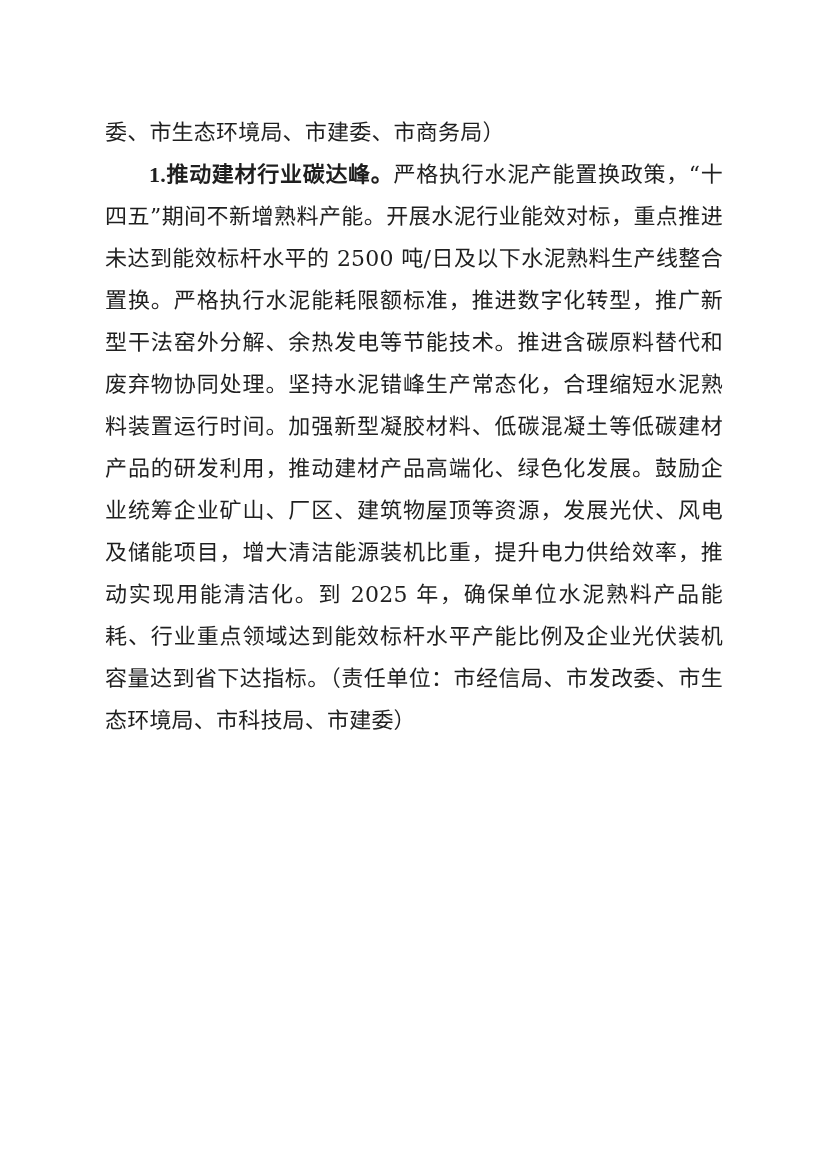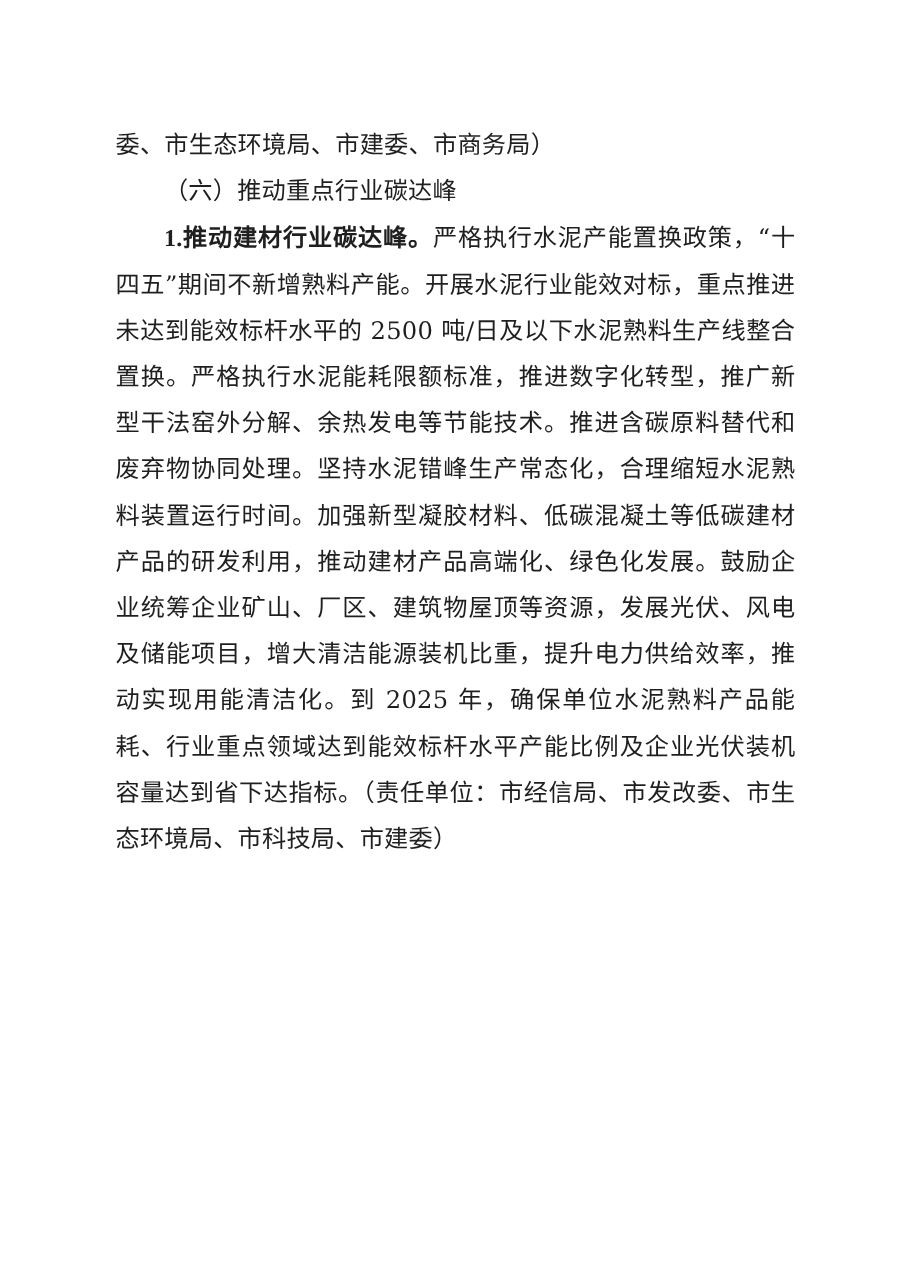--- a/index.html
+++ b/index.html
@@ -48,17 +48,16 @@
     color: #2a2a2a;
     font-family: Liberation Mono, monospace;
   }
 </style>
 </head>
 <body>
 
 <div class="page">
   <div class="doc-body">
       <p class="para"><span>委、市生态环境局、市建委、市商务局）</span></p>
-      <p class="para indent"><span>（六）推动重点行业碳达峰</span></p>
       <p class="para indent"><span class="bold-lead">1.推动建材行业碳达峰。</span><span>严格执行水泥产能置换政策，“十四五”期间不新增熟料产能。开展水泥行业能效对标，重点推进未达到能效标杆水平的 2500 吨/日及以下水泥熟料生产线整合置换。严格执行水泥能耗限额标准，推进数字化转型，推广新型干法窑外分解、余热发电等节能技术。推进含碳原料替代和废弃物协同处理。坚持水泥错峰生产常态化，合理缩短水泥熟料装置运行时间。加强新型凝胶材料、低碳混凝土等低碳建材产品的研发利用，推动建材产品高端化、绿色化发展。鼓励企业统筹企业矿山、厂区、建筑物屋顶等资源，发展光伏、风电及储能项目，增大清洁能源装机比重，提升电力供给效率，推动实现用能清洁化。到 2025 年，确保单位水泥熟料产品能耗、行业重点领域达到能效标杆水平产能比例及企业光伏装机容量达到省下达指标。（责任单位：市经信局、市发改委、市生态环境局、市科技局、市建委）</span></p>
     </div>
   <div class="page-footer">- 10 -</div>
 </div>
 
 </body></html>

